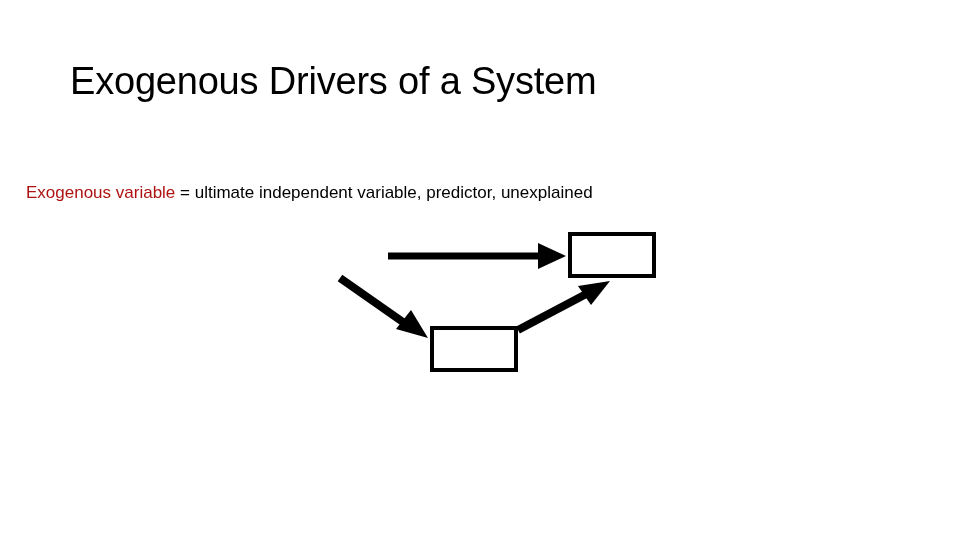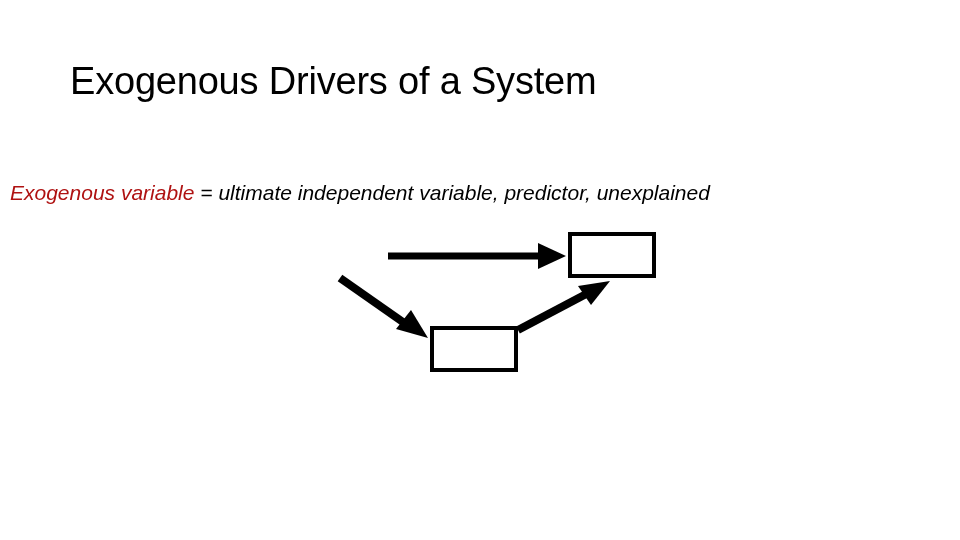--- a/index.html
+++ b/index.html
@@ -27,29 +27,28 @@
     line-height: 46px;
     font-weight: 400;
     color: #000000;
     letter-spacing: -0.2px;
     white-space: nowrap;
   }
 
   
   #definition-line {
     position: absolute;
-    left: 10px;
+    left: 26px;
     top: 180px;
     width: 930px;
     font-family: "Liberation Sans", sans-serif;
-    font-size: 21px;
+    font-size: 17px;
     line-height: 26px;
     color: #000000;
     white-space: nowrap;
-    font-style: italic;
   }
   #definition-line .term {
     color: #AF1212;
   }
   #definition-line .rest {
     color: #000000;
   }
 
   
   #diagram {

